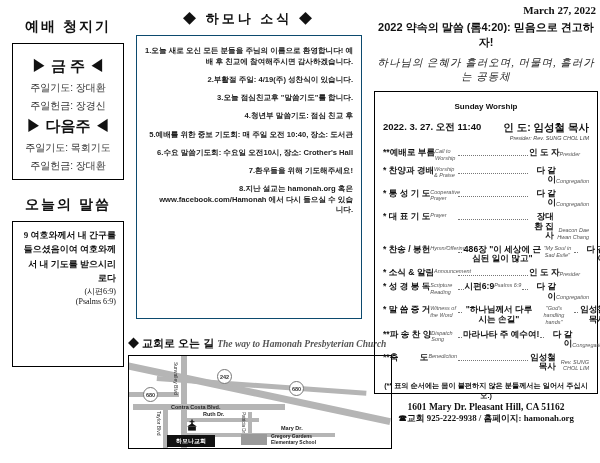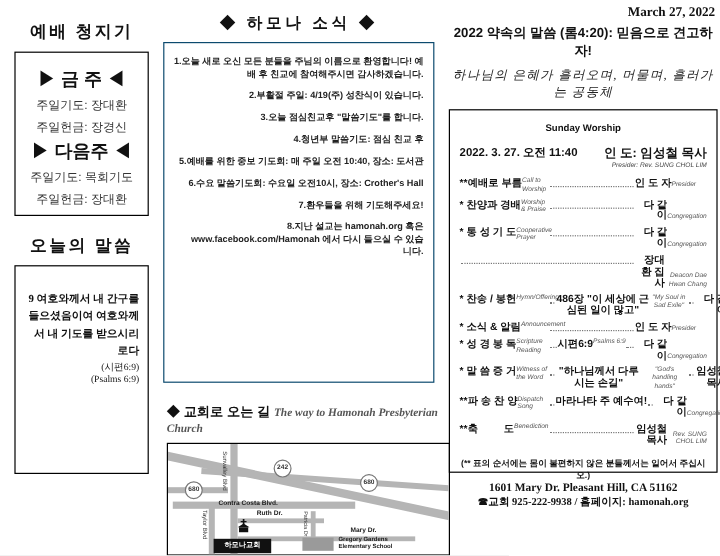--- a/index.html
+++ b/index.html
@@ -7,32 +7,32 @@
         font-family:"Liberation Sans",sans-serif;color:#111;overflow:hidden;}
 
   
   .col-left{position:absolute;left:8px;top:18px;width:120px;}
   .sec-title{font-size:14px;font-weight:bold;text-align:center;letter-spacing:2px;}
   .stew-box{border:1px solid #000;margin:7px 4px 0;padding:13px 4px 10px;height:112px;text-align:center;}
   .week-label{font-size:15px;font-weight:bold;margin-bottom:5px;}
   .duty{font-size:10px;color:#333;margin:4px 0;}
   .grp2{}
   .verse-title{margin-top:16px;}
-  .verse-box{border:1px solid #000;margin:7px 4px 0;padding:20px 7px;height:132px;}
+  .verse-box{border:1px solid #000;margin:7px 4px 0;padding:6px 7px;height:132px;}
   .verse-kr{font-family:"Liberation Serif",serif;font-size:9px;font-weight:bold;text-align:right;line-height:1.6;}
   .verse-ref{font-family:"Liberation Serif",serif;font-size:8px;text-align:right;}
   .verse-en{font-family:"Liberation Serif",serif;font-size:8.5px;text-align:right;line-height:1.35;margin-top:12px;}
 
   
   .col-mid{position:absolute;left:136px;top:10px;width:226px;}
   .news-title{font-size:13px;font-weight:bold;text-align:center;letter-spacing:3px;}
   .news-box{border:1px solid #0c4a6e;margin-top:7px;padding:10px 8px 4px;height:268px;text-align:right;}
   .news-item{font-size:7.6px;line-height:1.4;margin-bottom:7.6px;padding-left:8px;text-indent:-8px;font-weight:bold;color:#222;}
 
-  .map-sec{position:absolute;left:139px;top:336px;width:236px;}
+  .map-sec{position:absolute;left:128px;top:336px;width:264px;}
   .map-title{font-size:11px;font-weight:bold;}
   .map-title .en{font-family:"Liberation Serif",serif;font-style:italic;font-size:9.5px;}
   .map-box{position:relative;border:1px solid #000;margin-top:4px;height:92px;overflow:hidden;background:#fff;}
   .road{position:absolute;background:#b5b5b5;}
   .diagA{left:-12px;top:4px;width:280px;height:7px;transform:rotate(12deg);transform-origin:left top;}
   .diagB{left:28px;top:20px;width:210px;height:5px;transform:rotate(4deg);transform-origin:left top;}
   .vroad1{left:52px;top:0;width:6px;height:92px;}
   .hleft{left:0;top:36px;width:50px;height:5px;}
   .ccb{left:4px;top:48px;width:152px;height:6px;}
   .ruth{left:58px;top:62px;width:72px;height:4px;}
@@ -217,20 +217,24 @@
               <div class="en">Cooperative Prayer</div>
             </div>
           <div class="dots"></div>
           <div class="scol sr">
               <div class="kr">다 같 이</div>
               <div class="en">Congregation</div>
             </div>
         </div>
 
         <div class="srow">
+          <div class="scol sl">
+              <div class="kr">* 대 표 기 도</div>
+              <div class="en">Prayer</div>
+            </div>
           <div class="dots"></div>
           <div class="scol sr">
               <div class="kr">장대환 집사</div>
               <div class="en">Deacon Dae Hwan Chang</div>
             </div>
         </div>
 
         <div class="srow">
           <div class="scol sl">
               <div class="kr">* 찬송 / 봉헌</div>

